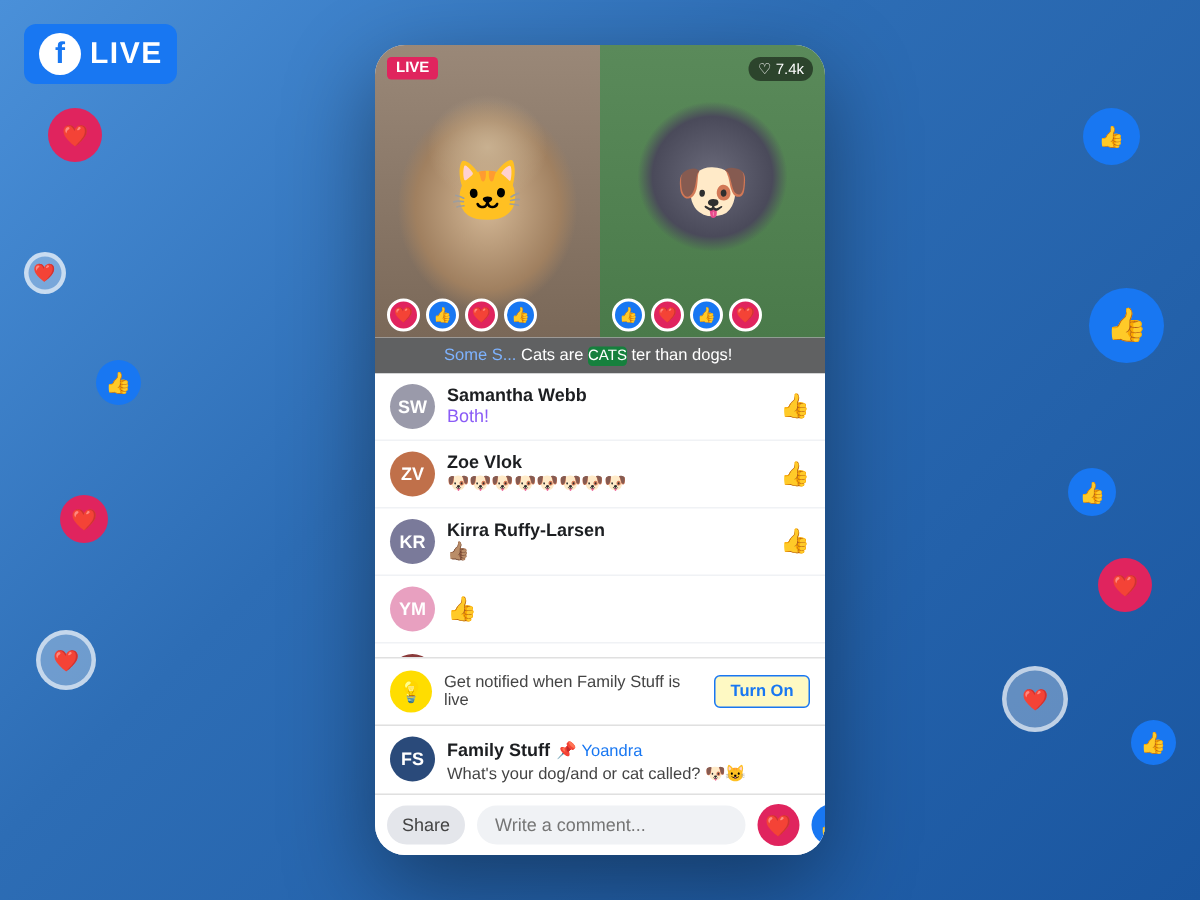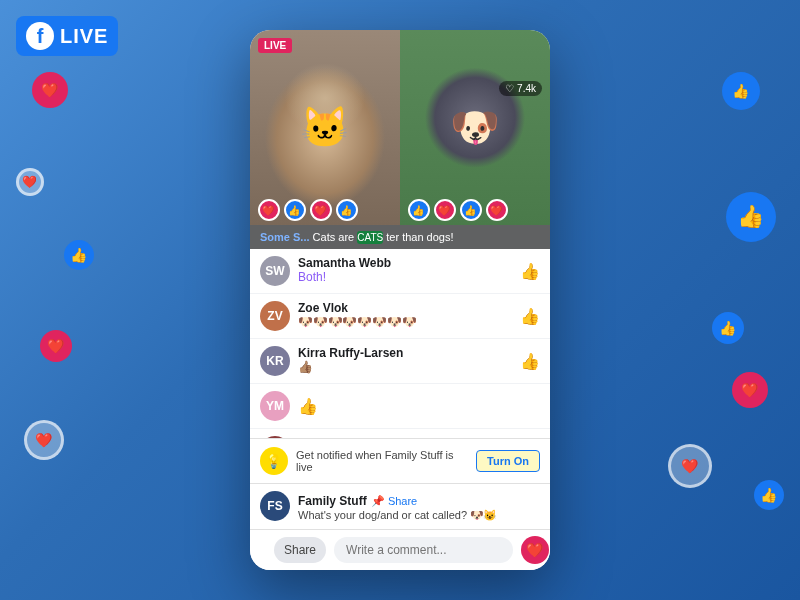--- a/index.html
+++ b/index.html
@@ -154,21 +154,20 @@
       right: 8px;
       background: rgba(0,0,0,0.5);
       color: white;
       font-size: 10px;
       padding: 2px 6px;
       border-radius: 10px;
       display: flex;
       align-items: center;
       gap: 3px;
       z-index: 3;
-      margin-top: 43px;
     }
 
     
     .video-reactions {
       position: absolute;
       bottom: 0;
       left: 0;
       right: 0;
       height: 40px;
       display: flex;
@@ -192,22 +191,23 @@
 
     
     .question-bar {
       background: rgba(0,0,0,0.6);
       color: white;
       font-size: 11px;
       padding: 6px 10px;
       flex-shrink: 0;
     }
     .question-bar .asker {
-      font-weight: bold;
+      font-weight: normal;
       color: #7eb3ff;
+      margin-left: 36px;
     }
 
     
     .comments-section {
       flex: 1;
       background: white;
       overflow: hidden;
       display: flex;
       flex-direction: column;
     }
@@ -308,21 +308,21 @@
     }
     .pinned-content {
       font-size: 11px;
       color: #444;
     }
 
     
     .comment-input-bar {
       display: flex;
       align-items: center;
-      padding: 6px 24px;
+      padding: 6px 8px;
       background: white;
       border-top: 1px solid #e0e0e0;
       gap: 8px;
       flex-shrink: 0;
     }
     .share-btn {
       background: #e4e6eb;
       border: none;
       border-radius: 16px;
       padding: 6px 10px;
@@ -474,21 +474,21 @@
     </div>
     <span class="notif-text">Get notified when Family Stuff is live</span>
     <button class="turn-on-btn">Turn On</button>
   </div>
 
   <div class="pinned-post">
     <div class="avatar" style="background:#2a4a7a;font-size:12px;">FS</div>
     <div class="pinned-text">
       <div>
         <span class="page-name">Family Stuff</span>
-        <span class="pinned-badge"> 📌 Share</span>
+        <span class="pinned-badge"> 📌 Yoandra</span>
       </div>
       <div class="pinned-content">What's your dog/and or cat called? 🐶😺</div>
     </div>
   </div>
 
   <div class="comment-input-bar">
     <button class="share-btn">Share</button>
     <input class="comment-input" type="text" placeholder="Write a comment..." style="">
     <div class="heart-btn-bottom">❤️</div>
     <div class="like-btn-bottom">👍</div>

